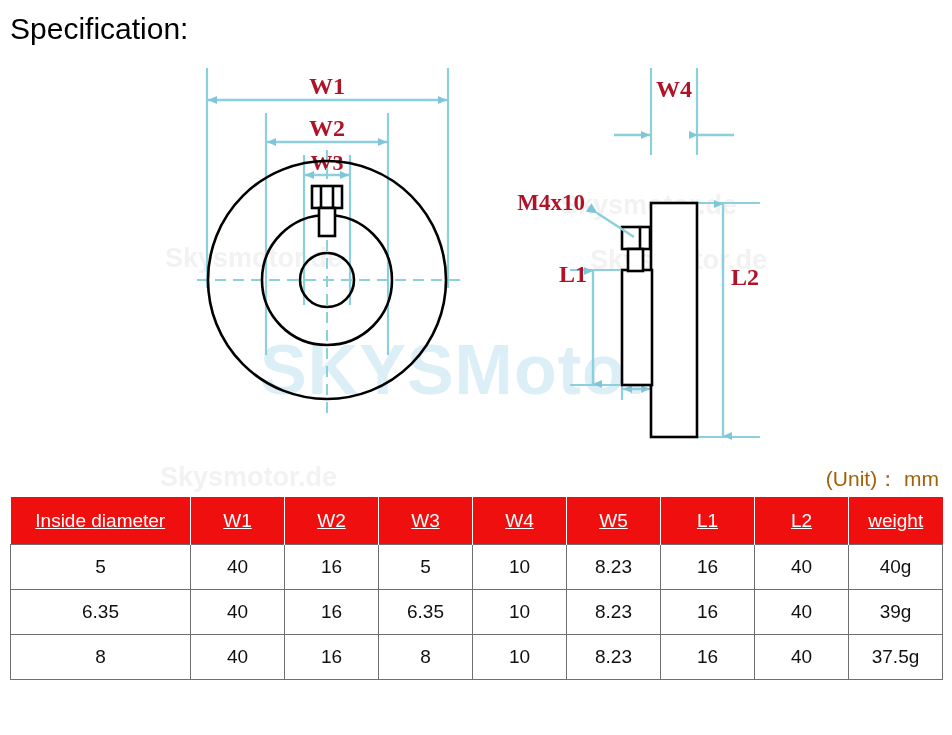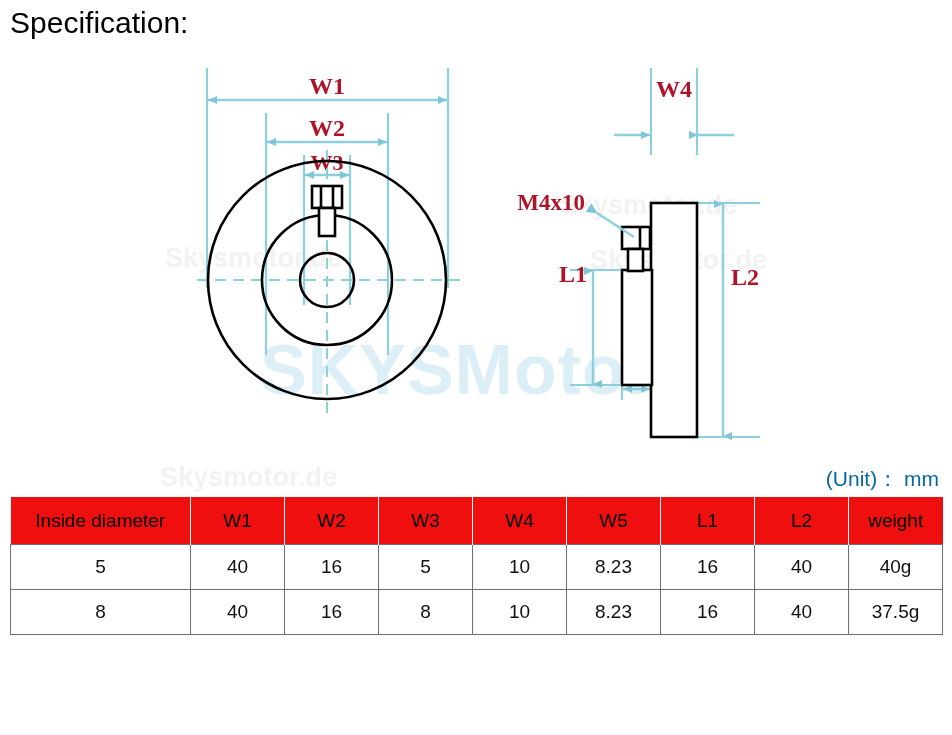--- a/index.html
+++ b/index.html
@@ -12,21 +12,21 @@
     height: 735px;
     position: relative;
     font-family: "Liberation Sans", sans-serif;
     overflow: hidden;
   }
 
   
   #page-title {
     position: absolute;
     left: 10px;
-    top: 6px;
+    top: 12px;
     font-size: 30px;
     font-weight: 400;
     color: #000000;
     letter-spacing: 0px;
     white-space: nowrap;
   }
 
   
   #drawing {
     position: absolute;
@@ -38,21 +38,21 @@
   #drawing svg {
     display: block;
   }
 
   
   #unit-note {
     position: absolute;
     right: 13px;
     top: 465px;
     font-size: 21px;
-    color: #0369a1;
+    color: #a16207;
     white-space: nowrap;
   }
 
   
   #spec-table-wrap {
     position: absolute;
     left: 10px;
     top: 497px;
     width: 932px;
   }
@@ -62,28 +62,29 @@
     table-layout: fixed;
   }
   table.spec th,
   table.spec td {
     text-align: center;
     vertical-align: middle;
     font-family: "Liberation Sans", sans-serif;
   }
   table.spec thead th {
     background: #f00f0f;
-    color: #000000;
+    color: #ffffff;
     font-size: 19px;
     font-weight: 400;
     height: 45px;
     border-left: 1px solid #ffffff;
     border-right: 1px solid #ffffff;
     border-top: none;
     border-bottom: none;
+    text-decoration: underline;
   }
   table.spec thead th:first-child { border-left: none; }
   table.spec thead th:last-child  { border-right: none; margin-left: 40px; }
 
   table.spec tbody td {
     color: #111111;
     font-size: 19px;
     height: 42px;
     background: #ffffff;
     border: 1px solid #6f6f6f;
@@ -260,20 +261,31 @@
         <td>40</td>
         <td>16</td>
         <td>5</td>
         <td>10</td>
         <td>8.23</td>
         <td>16</td>
         <td>40</td>
         <td>40g</td>
       </tr>
       <tr>
+        <td>6.35</td>
+        <td>40</td>
+        <td>16</td>
+        <td>6.35</td>
+        <td>10</td>
+        <td>8.23</td>
+        <td>16</td>
+        <td>40</td>
+        <td>39g</td>
+      </tr>
+      <tr>
         <td>8</td>
         <td>40</td>
         <td>16</td>
         <td>8</td>
         <td>10</td>
         <td>8.23</td>
         <td>16</td>
         <td>40</td>
         <td>37.5g</td>
       </tr>

